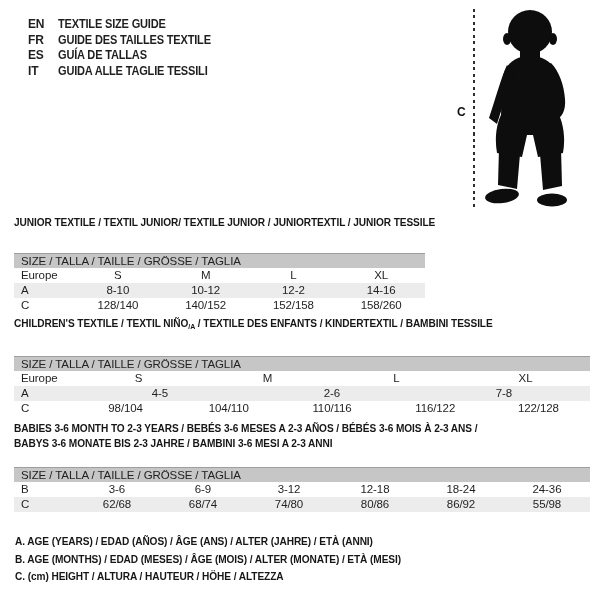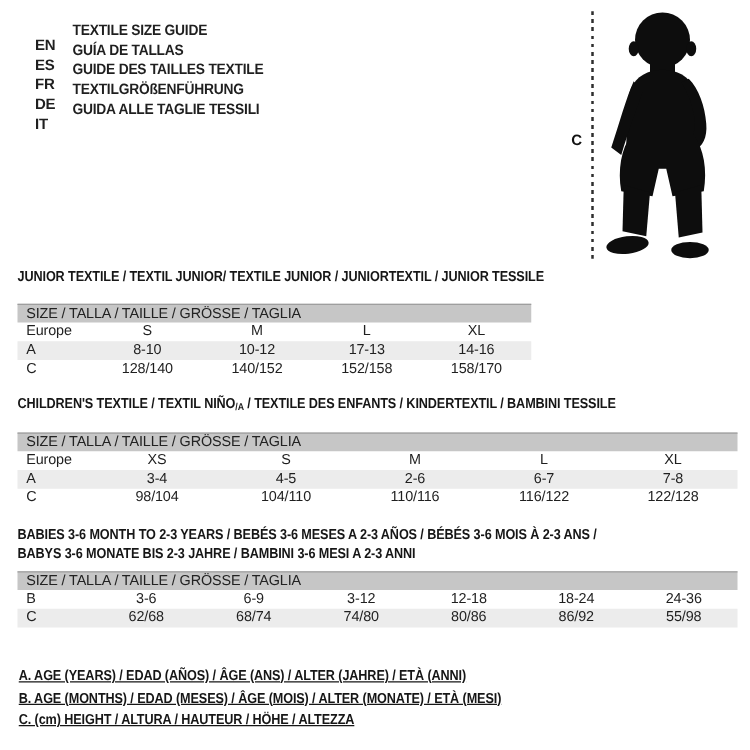--- a/index.html
+++ b/index.html
@@ -9,21 +9,21 @@
     font-family: "Liberation Sans", sans-serif;
     color: #1f1f1f;
     position: relative;
     overflow: hidden;
   }
   .page { position: absolute; inset: 0; }
 
   
   .lang-list { position: absolute; top: 17px; left: 28px; font-size: 12px; font-weight: bold; }
   .lang-row { display: flex; height: 15.7px; line-height: 15.7px; white-space: nowrap; }
-  .lang-code { width: 30px; letter-spacing: -0.2px; margin-top: 12px; }
+  .lang-code { width: 30px; letter-spacing: -0.2px; }
   .lang-title { transform: scaleX(0.92); transform-origin: left center; letter-spacing: -0.2px; }
 
   
   .dash-line {
     position: absolute; left: 473px; top: 9px; width: 2px; height: 198px;
     background: repeating-linear-gradient(to bottom, #2e2e2e 0 3px, transparent 3px 6.5px);
   }
   .c-label { position: absolute; left: 457px; top: 105px; font-size: 12px; font-weight: bold; color: #111; }
   .baby-svg { position: absolute; left: 484px; top: 8px; }
 
@@ -34,60 +34,56 @@
     white-space: nowrap; line-height: 13px;
     transform: scaleX(0.88); transform-origin: left top;
     color: #161616;
   }
   .sec-title .sub { font-size: 8px; vertical-align: -2px; }
   #junior-title { top: 216px; }
   #children-title { top: 317px; }
   #babies-title { top: 421px; line-height: 15px; }
 
   
-  .size-table { position: absolute; left: 14px; font-size: 11.5px; letter-spacing: -0.1px; }
+  .size-table { position: absolute; left: 14px; font-size: 11.5px; letter-spacing: -0.1px; margin-top: 10px; }
   #junior-table { top: 243px; width: 411px; }
   #children-table { top: 346px; width: 576px; }
   #babies-table { top: 457px; width: 576px; }
   .bar {
     height: 15px; line-height: 14px;
     background: #c6c6c6; border-top: 1px solid #9e9e9e;
     box-sizing: border-box; padding-left: 7px;
     color: #222; white-space: nowrap;
   }
   .trow { display: flex; height: 15px; line-height: 15px; align-items: center; }
   .trow.alt { background: #ececec; }
   .tlabel { width: 60px; padding-left: 7px; box-sizing: border-box; }
   .tcell { flex: 1; text-align: center; }
 
   
-  .notes { position: absolute; left: 15px; top: 533px; font-size: 11.5px; font-weight: bold; color: #161616; text-decoration: underline; }
+  .notes { position: absolute; left: 15px; top: 533px; font-size: 11.5px; font-weight: bold; color: #161616; }
   .note-line { height: 17.5px; line-height: 17.5px; white-space: nowrap; transform: scaleX(0.88); transform-origin: left center; letter-spacing: -0.1px; }
 </style>
 </head>
 <body>
 
 <div class="page">
 
   <div class="lang-list">
     <div class="lang-row">
       <span class="lang-code">EN</span>
       <span class="lang-title">TEXTILE SIZE GUIDE</span>
     </div>
     <div class="lang-row">
-      <span class="lang-code">ES</span>
-      <span class="lang-title">GUÍA DE TALLAS</span>
-    </div>
-    <div class="lang-row">
       <span class="lang-code">FR</span>
       <span class="lang-title">GUIDE DES TAILLES TEXTILE</span>
     </div>
     <div class="lang-row">
-      <span class="lang-code">DE</span>
-      <span class="lang-title">TEXTILGRÖßENFÜHRUNG</span>
+      <span class="lang-code">ES</span>
+      <span class="lang-title">GUÍA DE TALLAS</span>
     </div>
     <div class="lang-row">
       <span class="lang-code">IT</span>
       <span class="lang-title">GUIDA ALLE TAGLIE TESSILI</span>
     </div>
   </div>
 
   <div class="dash-line"></div>
   <div class="c-label">C</div>
   <svg class="baby-svg" width="92" height="200" viewBox="0 0 92 200" aria-hidden="true">
@@ -114,51 +110,48 @@
       <span class="tlabel">Europe</span>
       <span class="tcell">S</span>
       <span class="tcell">M</span>
       <span class="tcell">L</span>
       <span class="tcell">XL</span>
     </div>
     <div class="trow alt">
       <span class="tlabel">A</span>
       <span class="tcell">8-10</span>
       <span class="tcell">10-12</span>
-      <span class="tcell">17-13</span>
+      <span class="tcell">12-2</span>
       <span class="tcell">14-16</span>
     </div>
     <div class="trow">
       <span class="tlabel">C</span>
       <span class="tcell">128/140</span>
       <span class="tcell">140/152</span>
       <span class="tcell">152/158</span>
-      <span class="tcell">158/170</span>
+      <span class="tcell">158/260</span>
     </div>
   </div>
 
   <div class="sec-title" id="children-title">
     <span>CHILDREN'S TEXTILE / TEXTIL NIÑO</span><span class="sub">/A</span><span> / TEXTILE DES ENFANTS / KINDERTEXTIL / BAMBINI TESSILE</span>
   </div>
   <div class="size-table" id="children-table">
     <div class="bar">SIZE / TALLA / TAILLE / GRÖSSE / TAGLIA</div>
     <div class="trow">
       <span class="tlabel">Europe</span>
-      <span class="tcell">XS</span>
       <span class="tcell">S</span>
       <span class="tcell">M</span>
       <span class="tcell">L</span>
       <span class="tcell">XL</span>
     </div>
     <div class="trow alt">
       <span class="tlabel">A</span>
-      <span class="tcell">3-4</span>
       <span class="tcell">4-5</span>
       <span class="tcell">2-6</span>
-      <span class="tcell">6-7</span>
       <span class="tcell">7-8</span>
     </div>
     <div class="trow">
       <span class="tlabel">C</span>
       <span class="tcell">98/104</span>
       <span class="tcell">104/110</span>
       <span class="tcell">110/116</span>
       <span class="tcell">116/122</span>
       <span class="tcell">122/128</span>
     </div>

